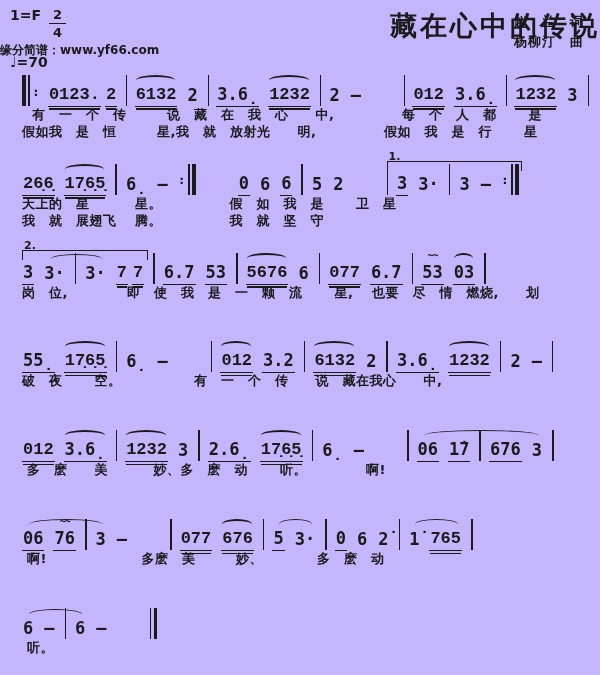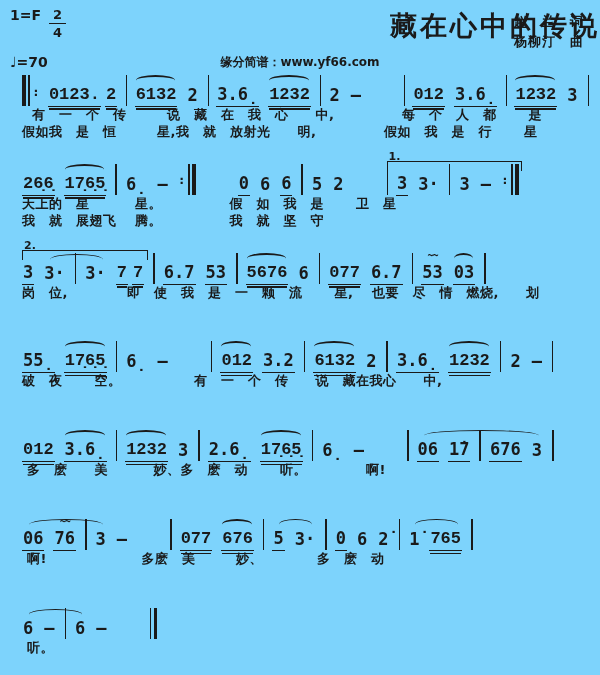--- a/index.html
+++ b/index.html
@@ -1,27 +1,27 @@
 <!DOCTYPE html>
 <html><head>
 <meta charset="utf-8">
 <style>
   html,body{margin:0;padding:0;background:#e8e8e8;}
-  .sheet{position:relative;width:600px;height:675px;margin:0 auto;background:#7dd3fc;
+  .sheet{position:relative;width:600px;height:675px;margin:0 auto;background:#c4b5fd;
          color:#1a1a1a;font-family:"DejaVu Sans",sans-serif;overflow:hidden;}
   
   .hdr-left{position:absolute;left:10px;top:8px;font-weight:bold;}
   .keytime{display:flex;align-items:flex-start;gap:8px;font-size:14px;line-height:1;}
   .frac{display:inline-flex;flex-direction:column;align-items:center;font-size:13px;line-height:1;}
   .frac .ftop{border-bottom:1.5px solid #1a1a1a;padding:0 4px 2px;}
   .frac .fbot{padding-top:2px;}
   .tempo{margin-top:15px;font-size:14px;}
   .title{position:absolute;top:8px;left:0;right:0;text-align:right;
          font-size:27px;font-weight:bold;letter-spacing:3px;}
-  .subtitle{position:absolute;top:54px;left:0;right:0;text-align:center;
+  .subtitle{position:absolute;top:42px;left:0;right:0;
             font-size:12px;font-weight:bold;}
   .credits{position:absolute;right:16px;top:12px;font-size:13px;font-weight:bold;
            line-height:1.55;letter-spacing:1px;text-align:center;}
   
   .lines{position:absolute;top:60px;left:8px;right:4px;}
   .sysline{padding-left:14px;}
   .sysline.two{margin-bottom:8px;}
   .sysline.one{margin-bottom:25px;}
   .mrow{display:flex;align-items:flex-end;white-space:nowrap;height:47px;}
   .note{position:relative;display:inline-block;

